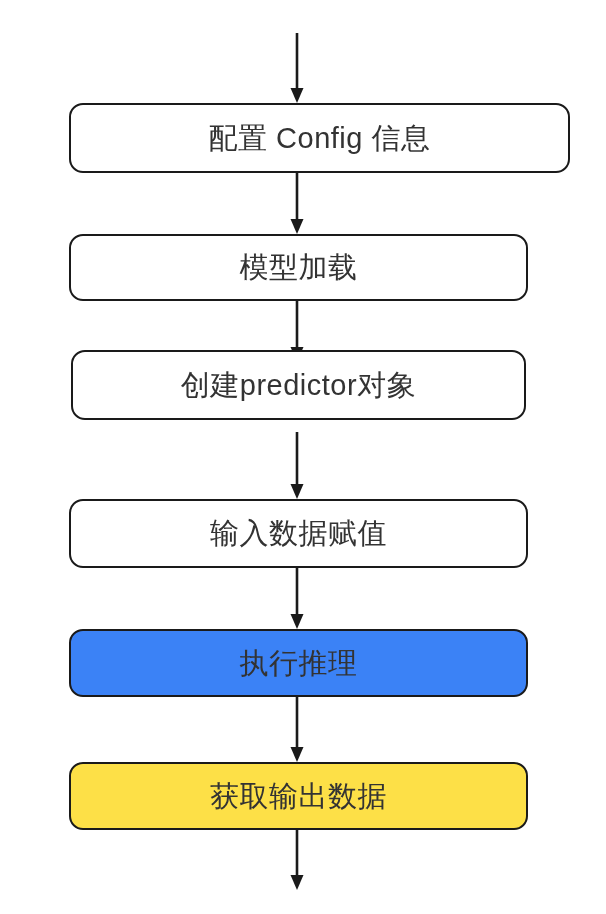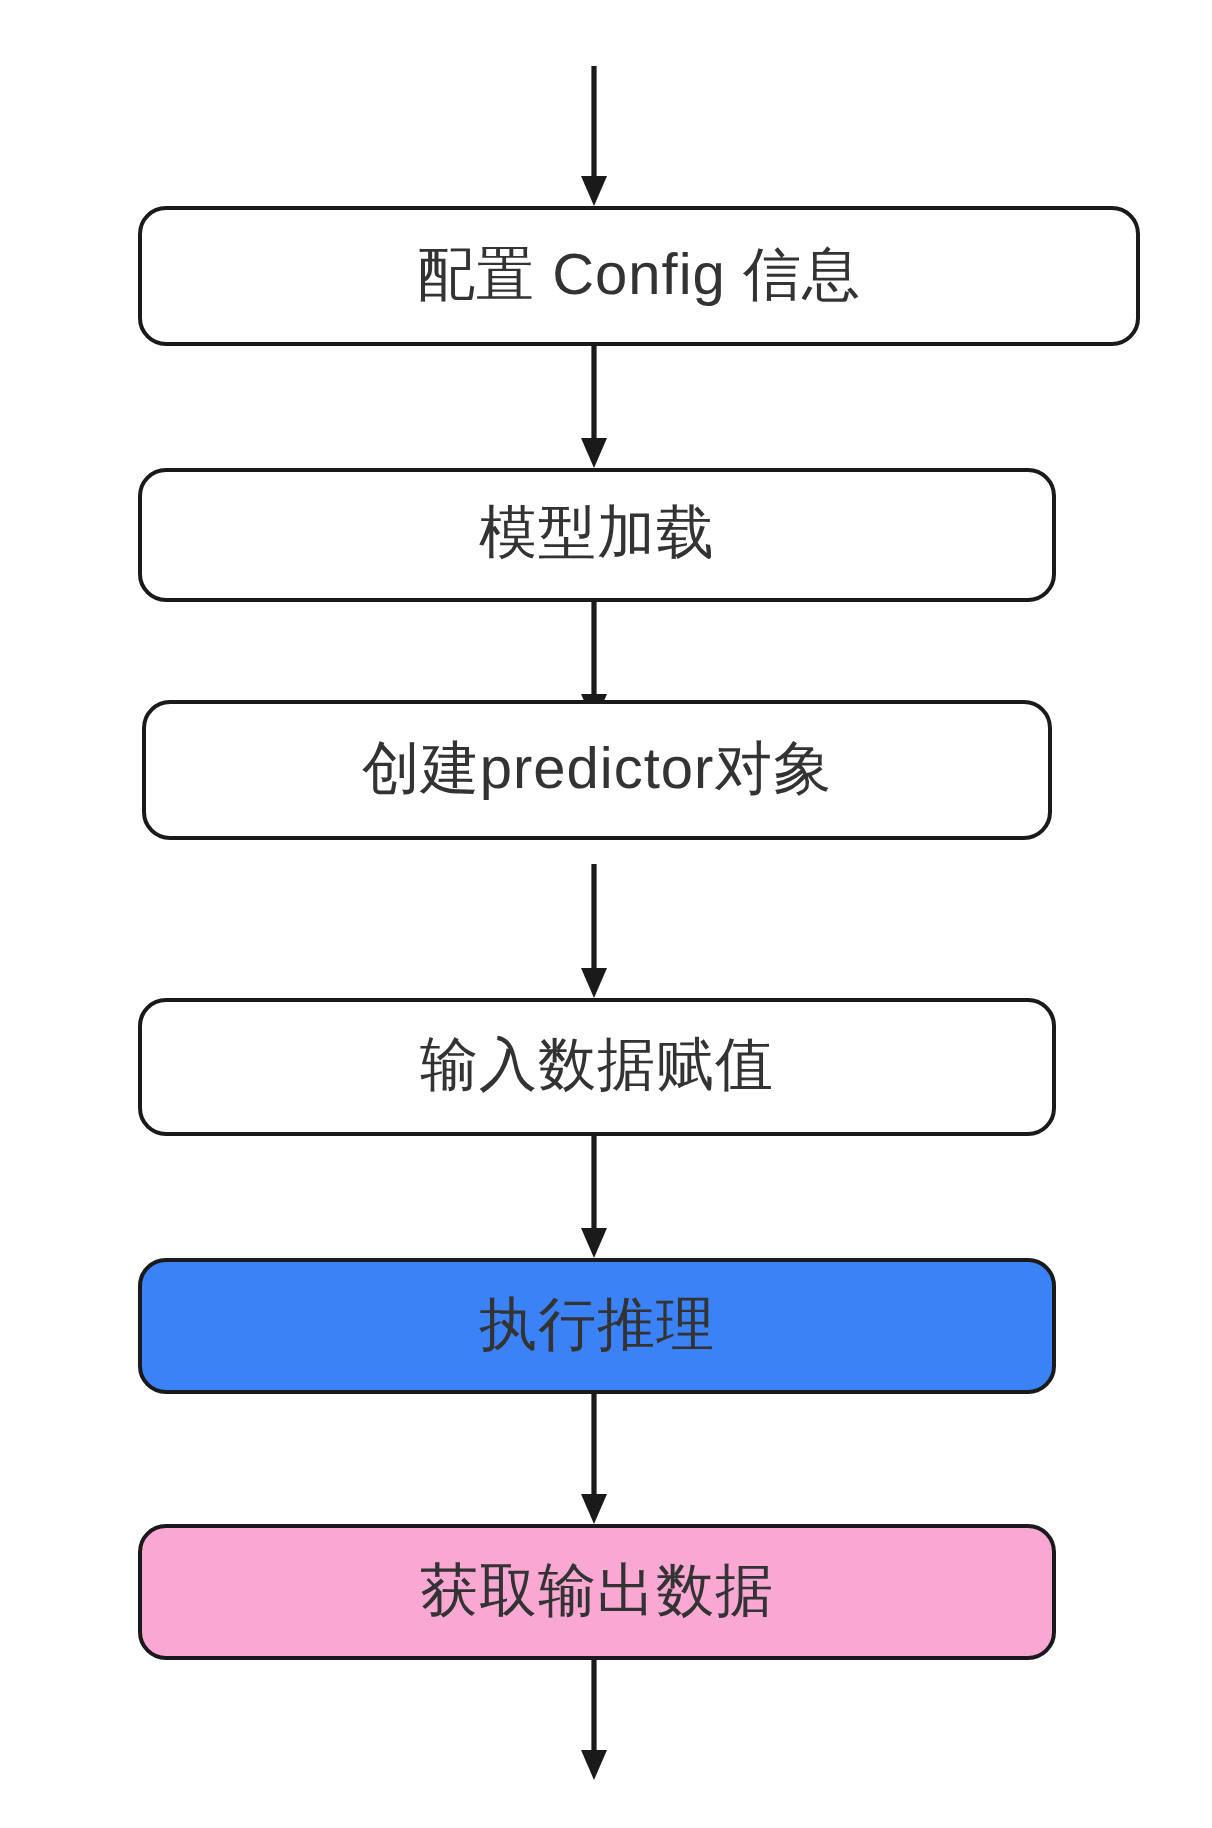--- a/index.html
+++ b/index.html
@@ -83,17 +83,17 @@
   </div>
 
   <div class="node-box" style="left: 69px; top: 499px; width: 459px; height: 69px; border-color: rgb(26, 26, 26); background: rgb(255, 255, 255);">
     <span class="node-label" style="color: rgb(51, 51, 51);">输入数据赋值</span>
   </div>
 
   <div class="node-box" style="left: 69px; top: 629px; width: 459px; height: 68px; border-color: rgb(26, 26, 26); background: #3b82f6;">
     <span class="node-label" style="color: rgb(51, 51, 51);">执行推理</span>
   </div>
 
-  <div class="node-box" style="left: 69px; top: 762px; width: 459px; height: 68px; border-color: rgb(26, 26, 26); background: #f9a8d4;">
+  <div class="node-box" style="left: 69px; top: 762px; width: 459px; height: 68px; border-color: rgb(26, 26, 26); background: #fde047;">
     <span class="node-label" style="color: rgb(51, 51, 51);">获取输出数据</span>
   </div>
 
 </div>
 
 </body></html>

